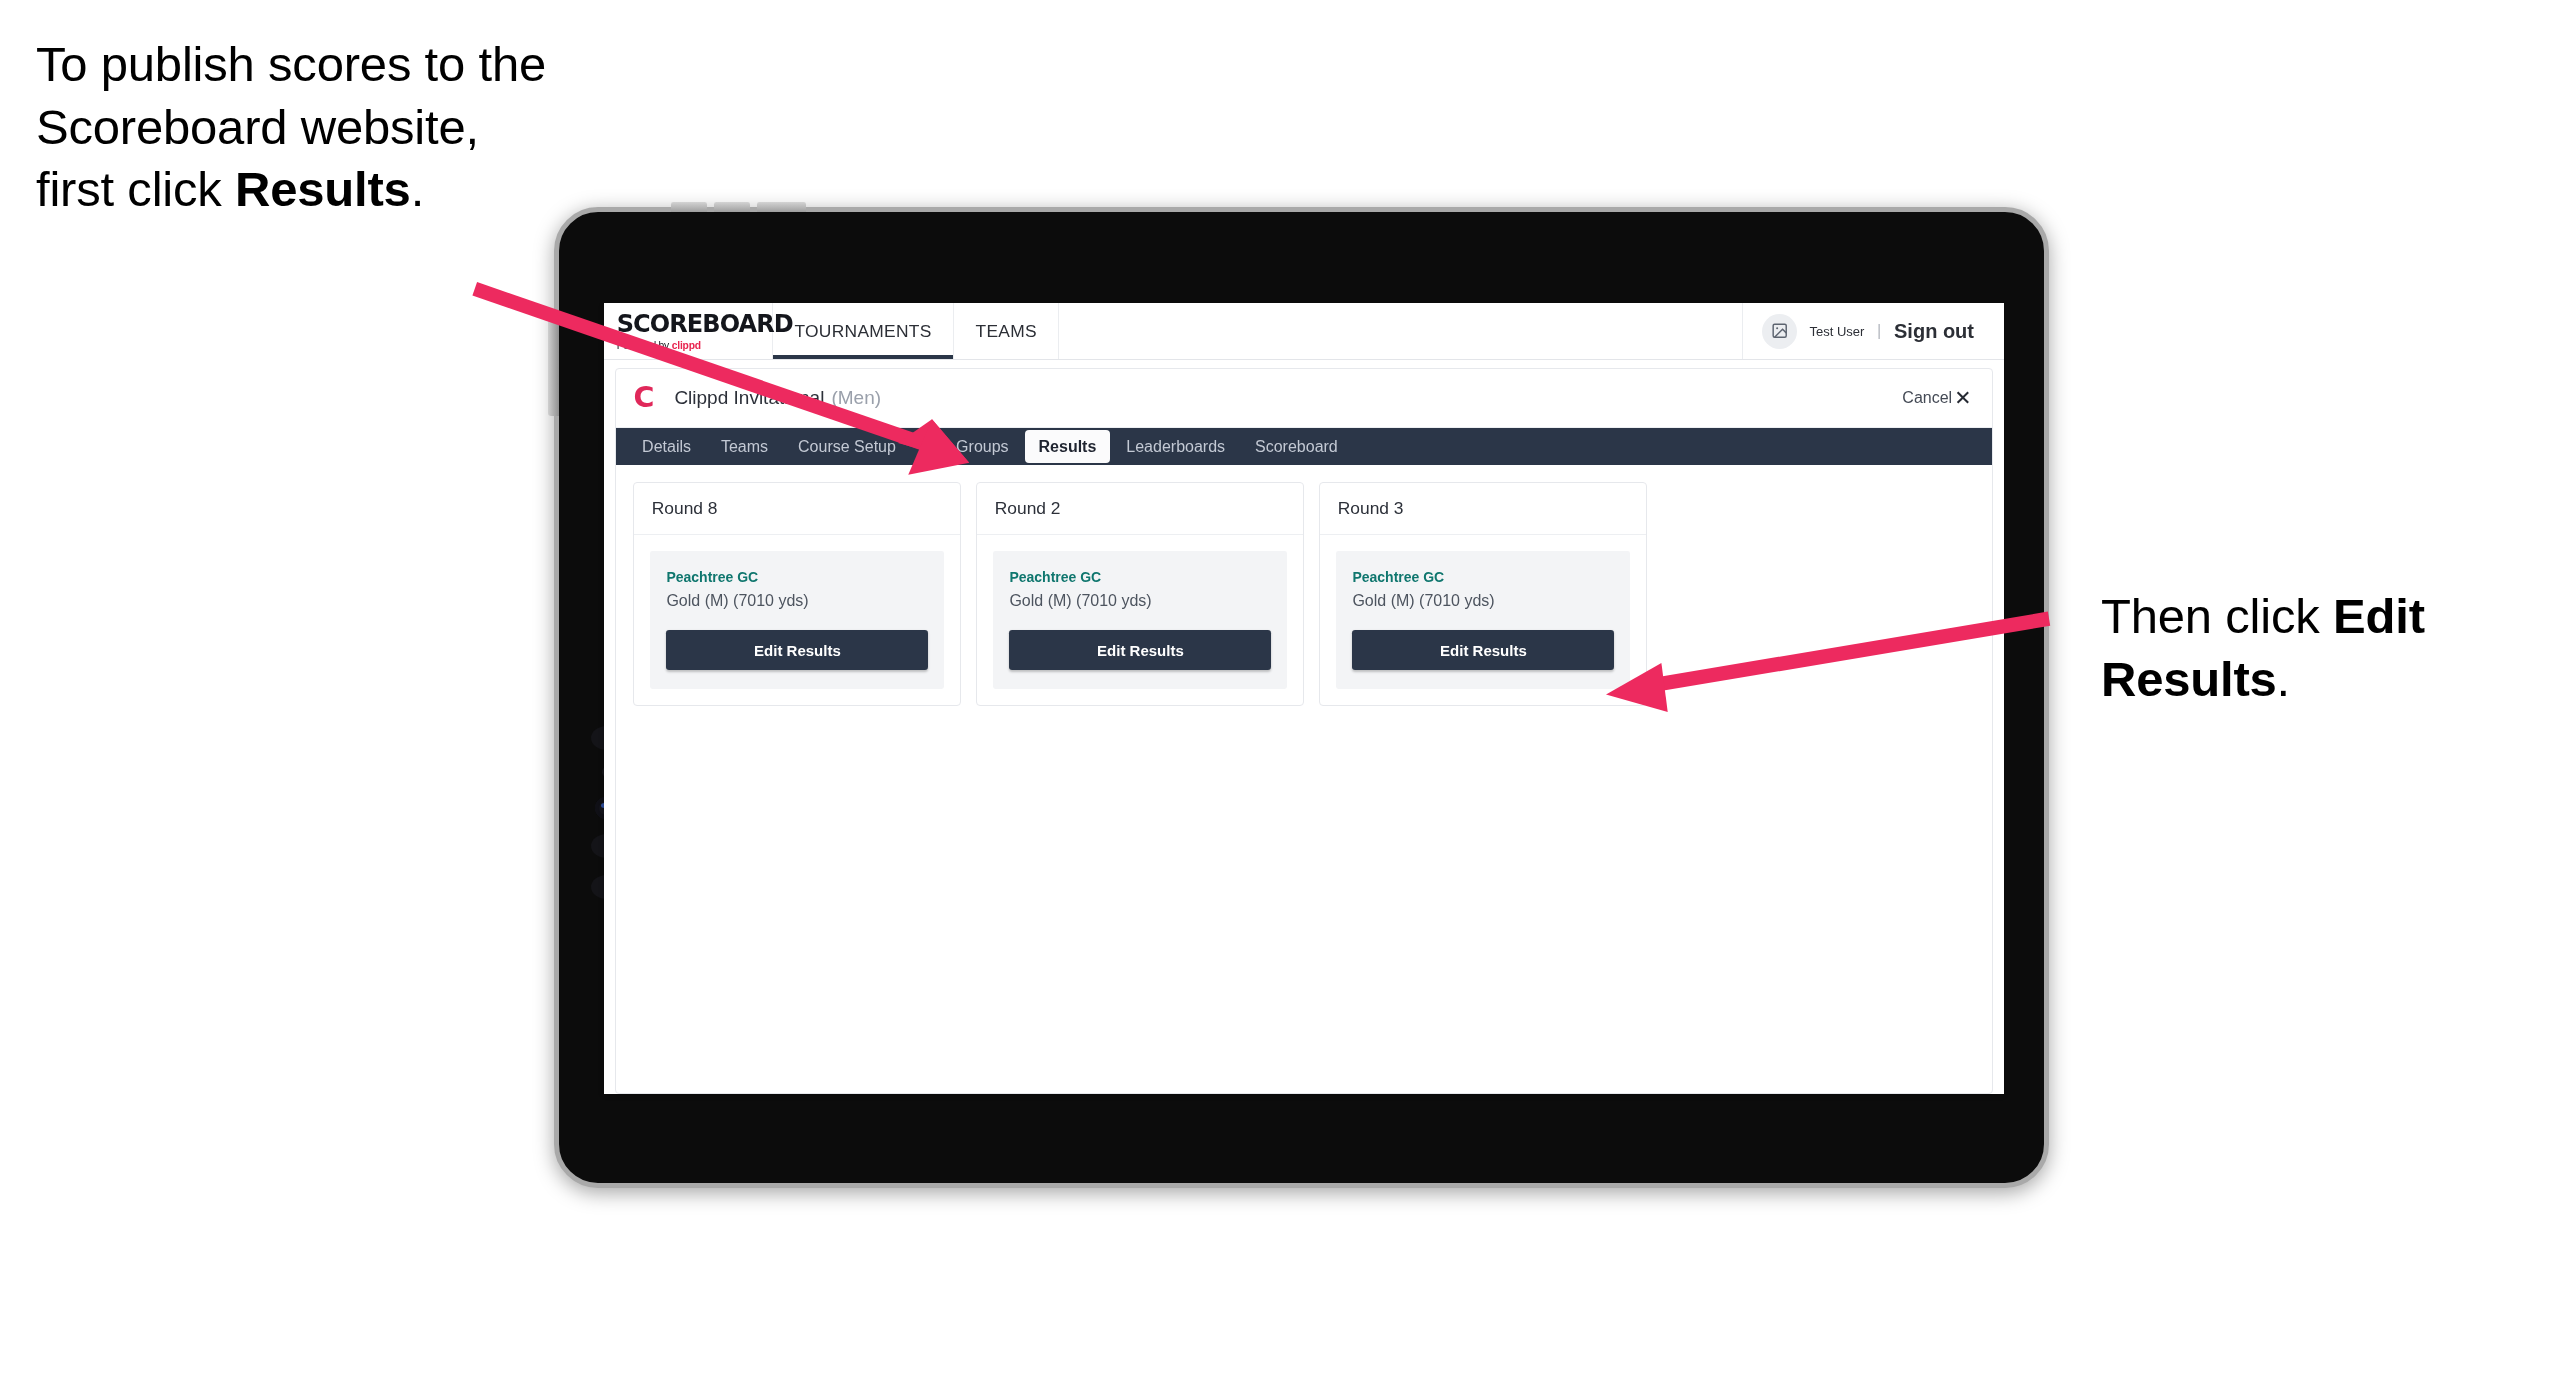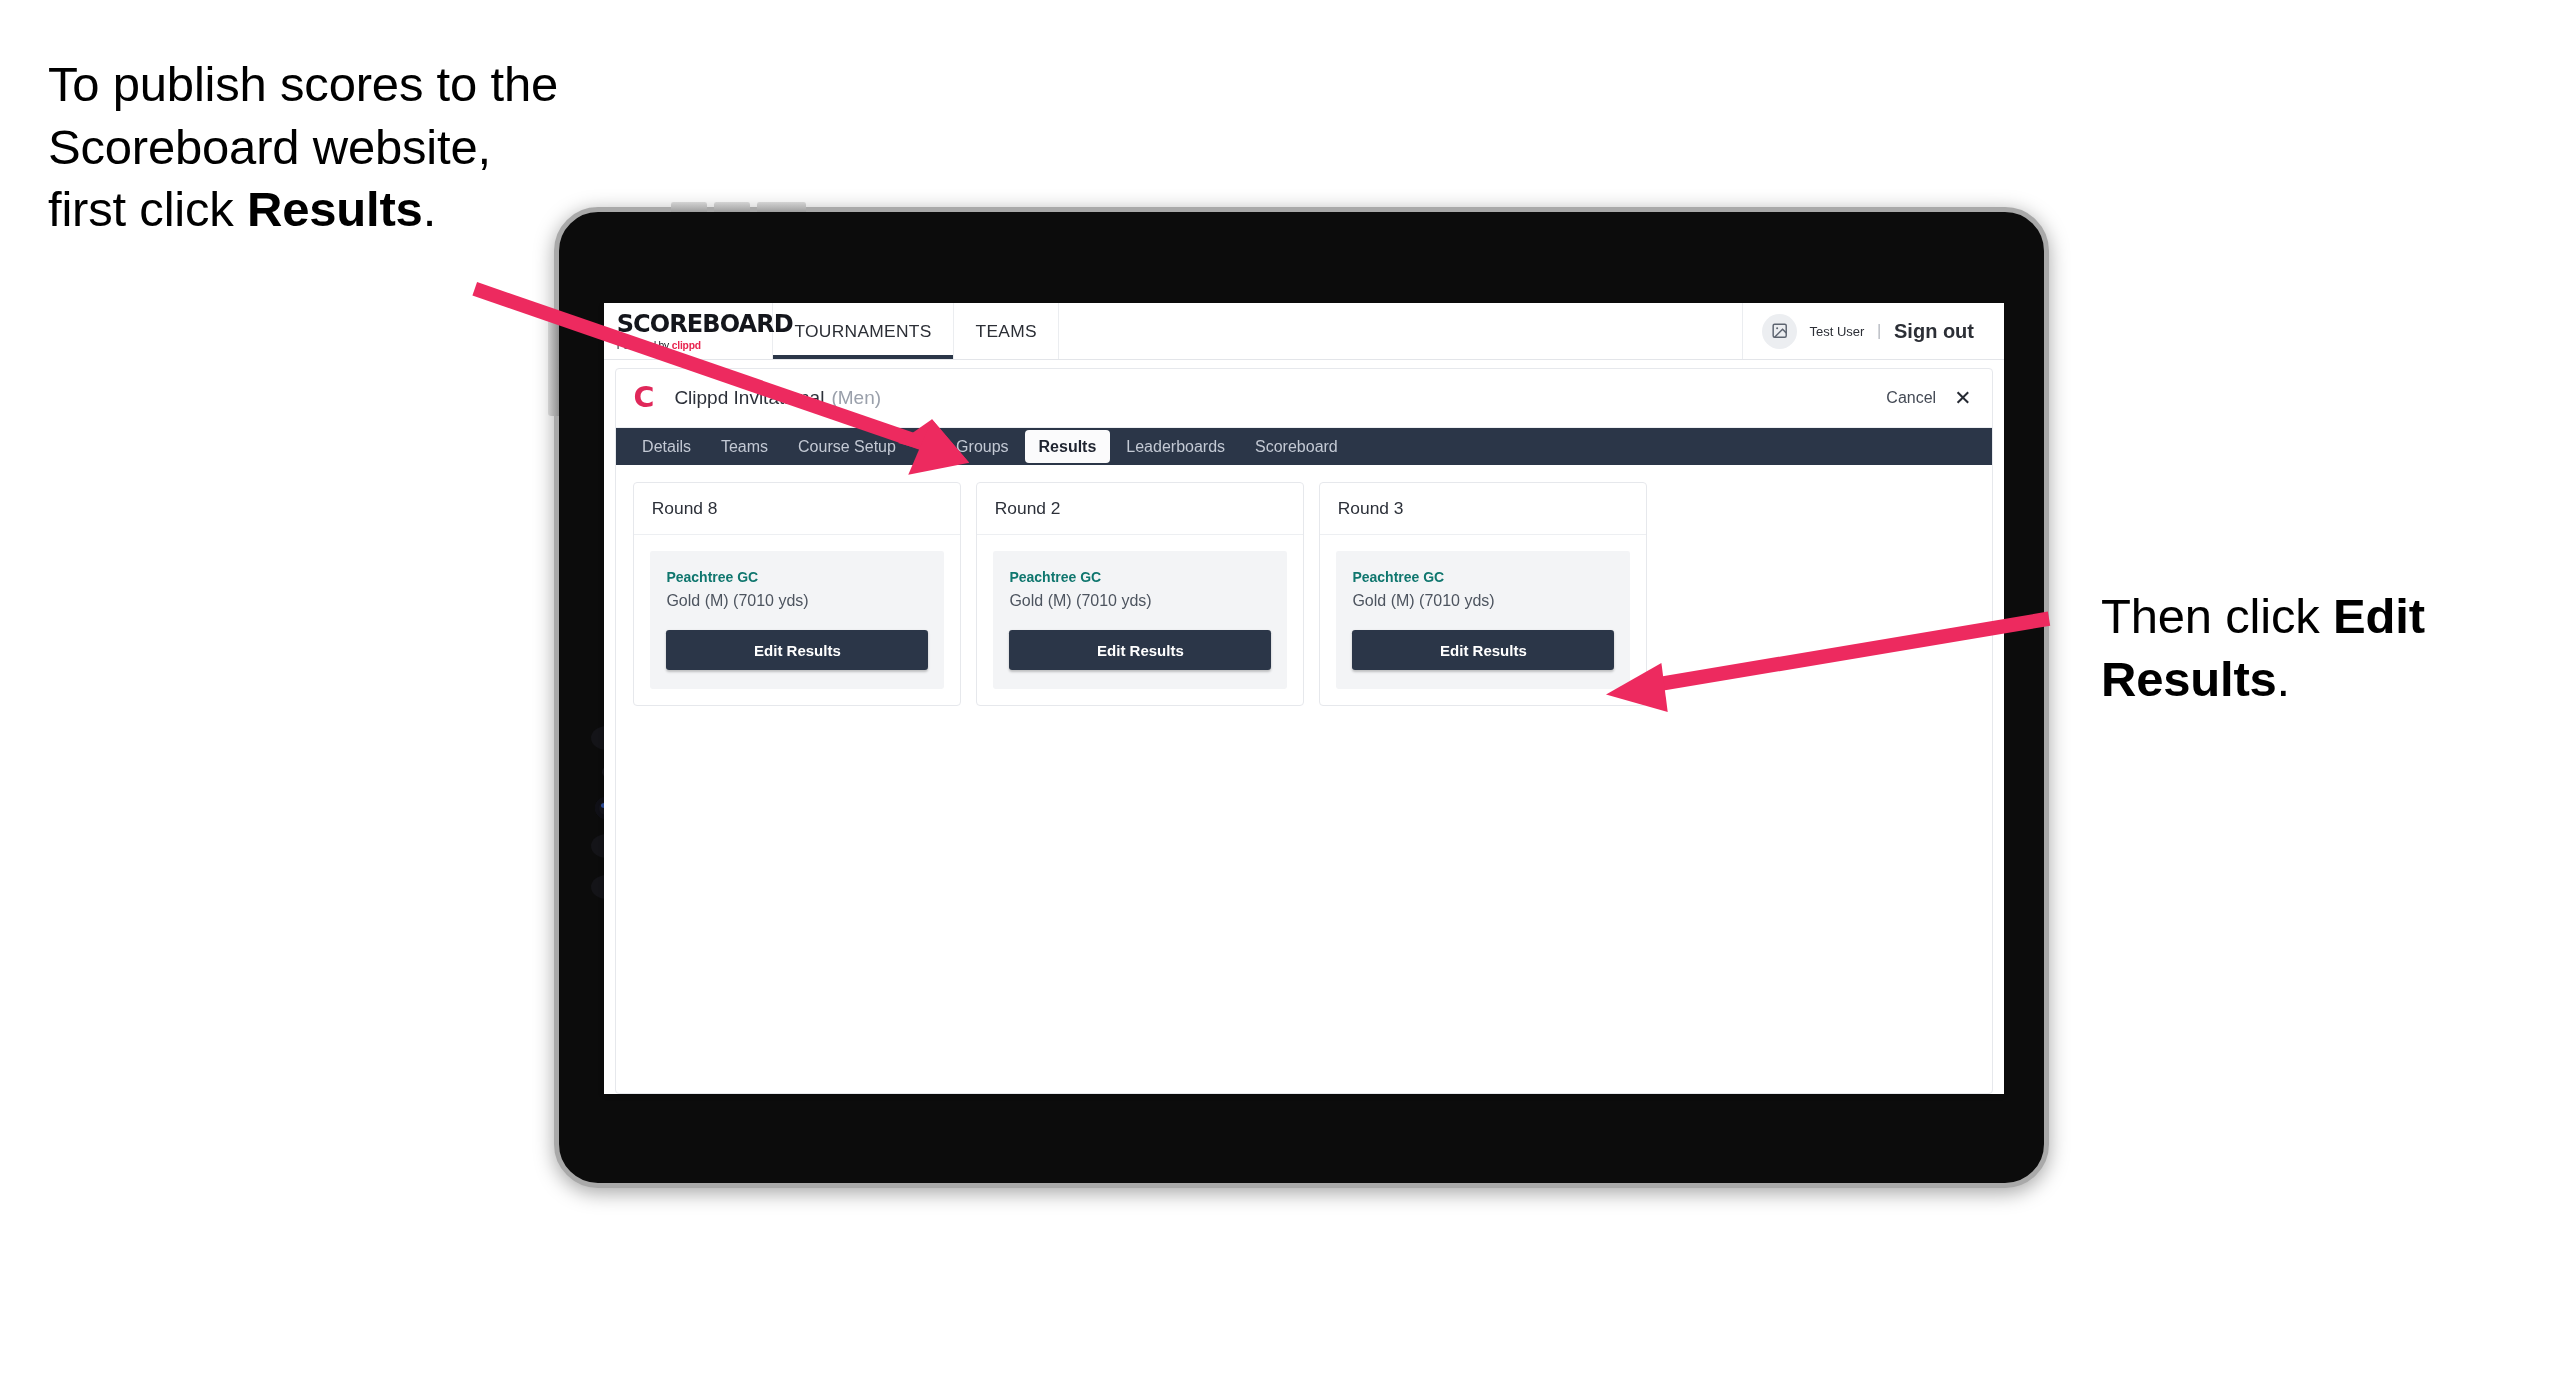--- a/index.html
+++ b/index.html
@@ -14,21 +14,21 @@
   
   .annot {
     position: absolute;
     color: #000;
     font-size: 49px;
     line-height: 1.28;
     font-weight: 400;
     letter-spacing: -0.2px;
   }
   .annot b { font-weight: 700; }
-  #annot-left  { left: 48px;  top: 33px;  width: 522px; margin-top: 20px; }
+  #annot-left  { left: 36px;  top: 33px;  width: 522px; }
   #annot-right { left: 2101px; top: 585px; width: 443px; }
 
   .arrow-layer { position: absolute; inset: 0; pointer-events: none; }
 
   
   #tablet {
     position: absolute;
     left: 554px; top: 207px;
     width: 1495px; height: 981px;
     background: #0c0c0c;
@@ -126,21 +126,21 @@
     height: 59px; display: flex; align-items: center;
     padding: 0 20.6px 0 17.4px; border-bottom: 0.8px solid #edeff2;
   }
   .logo-c {
     font-family: "DejaVu Sans", sans-serif;
     font-weight: 700; font-size: 28.5px; color: #e0285a;
     width: 33px; line-height: 1;
   }
   .tour-title { font-size: 19px; color: #2c3039; margin-left: 8px; }
   .tour-gender { font-size: 19px; color: #9aa0ab; margin-left: 7.1px; }
-  .head-right { margin-left: auto; display: flex; align-items: center; gap: 18px; cursor: pointer; }
+  .head-right { margin-left: auto; display: flex; align-items: center; gap: 2px; cursor: pointer; }
   .cancel-label { font-size: 16px; color: #444a55; }
   .cancel-x { font-size: 20.6px; color: #262a33; line-height: 1; }
 
   
   .tabbar {
     background: #2b3648; height: 37px;
     display: flex; align-items: center; padding: 0 12.7px; gap: 3.2px;
   }
   .tab {
     font-size: 16px; color: #c3c9d4; padding: 7.1px 13.4px;

